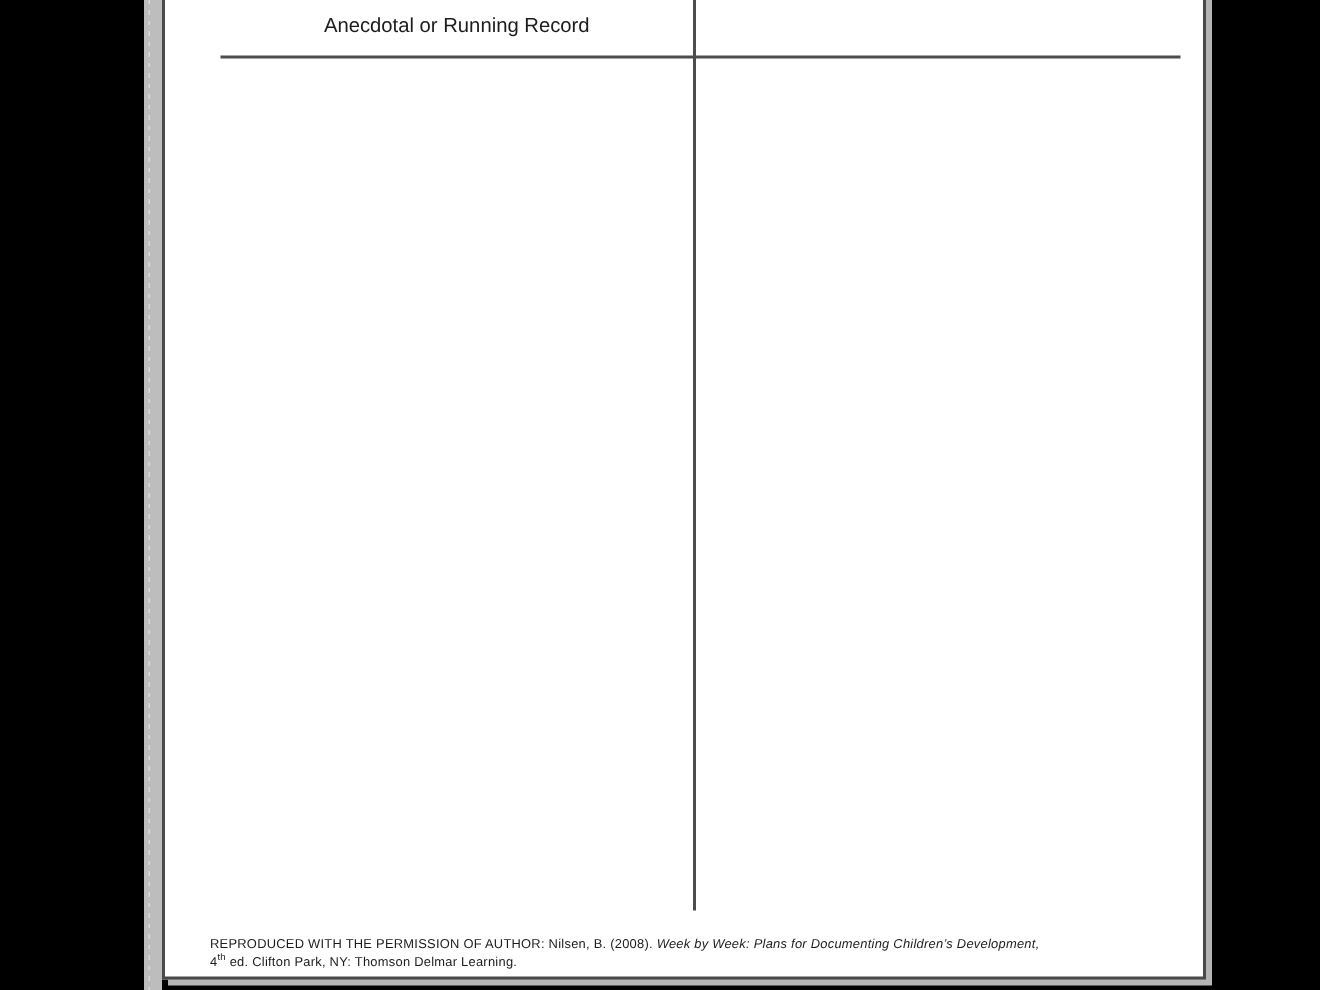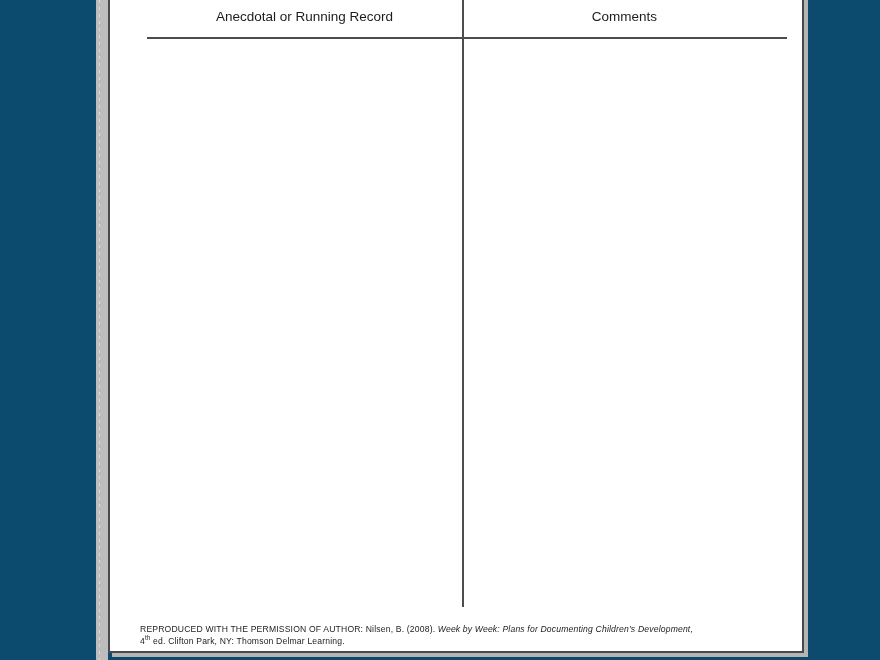--- a/index.html
+++ b/index.html
@@ -11,21 +11,21 @@
     height: 660px;
     background: #ffffff;
     font-family: "Liberation Sans", sans-serif;
     overflow: hidden;
   }
 
   #viewport {
     position: relative;
     width: 880px;
     height: 660px;
-    background: #0c4a6e;
+    background: #000000;
   }
 
   
   #gutter {
     position: absolute;
     left: 96px;
     top: 0;
     width: 12px;
     height: 660px;
     background: #bdbdbd;
@@ -145,21 +145,20 @@
   <div id="gutter"></div>
   <div id="gutter-rule"></div>
 
   <div id="page-shadow-right"></div>
   <div id="page-shadow-bottom"></div>
 
   <div id="page">
 
     <div class="col-headers">
       <div class="col-head left">Anecdotal or Running Record</div>
-      <div class="col-head right">Comments</div>
     </div>
 
     <div id="header-rule"></div>
     <div id="col-divider"></div>
 
     <div class="write-area" id="write-left"></div>
     <div class="write-area" id="write-right"></div>
 
     <div id="footer">
       <span>REPRODUCED WITH THE PERMISSION OF AUTHOR: Nilsen, B. (2008). </span><span class="italic">Week by Week: Plans for Documenting Children’s Development,</span><br><span>4</span><sup>th</sup><span> ed. Clifton Park, NY: Thomson Delmar Learning.</span>

